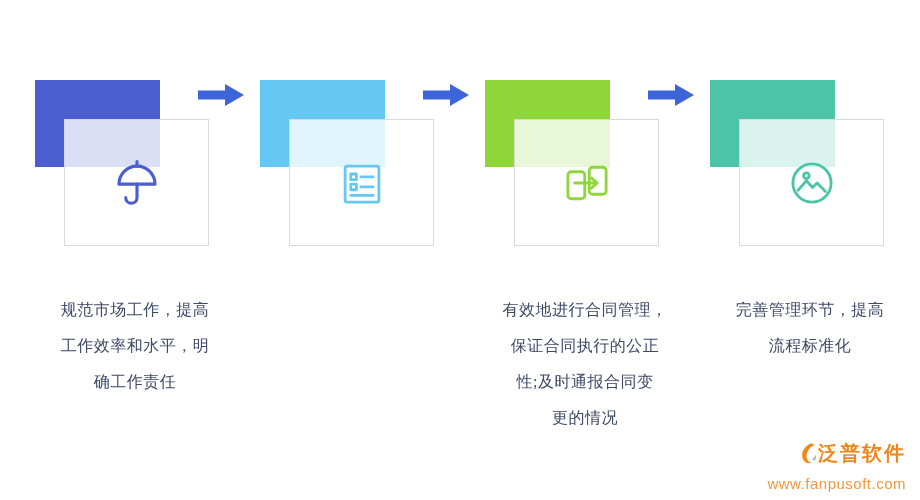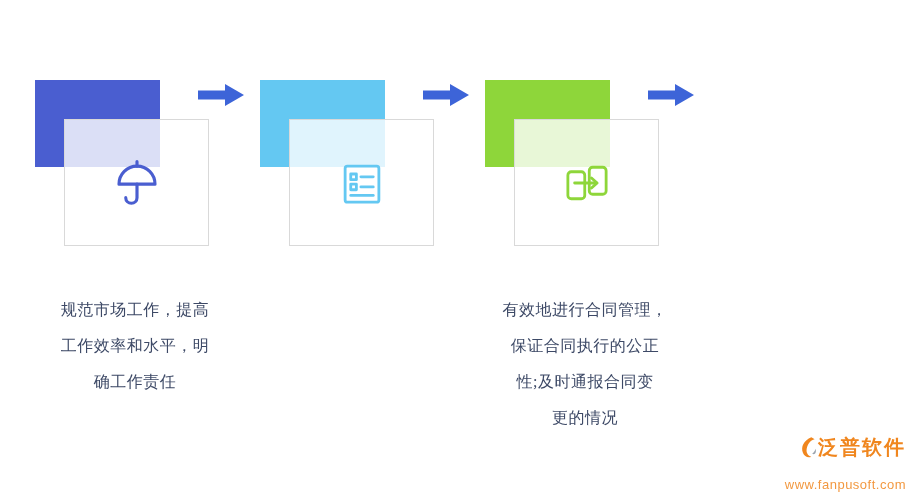--- a/index.html
+++ b/index.html
@@ -87,22 +87,22 @@
     justify-content: flex-end;
     text-align: center;
   }
   .brand-name {
     font-size: 20px;
     font-weight: bold;
     letter-spacing: 2px;
     color: var(--brand-color, #f0861e);
   }
   .brand-url {
-    font-size: 13px;
-    margin-top: 16px;
+    font-size: 15px;
+    margin-top: 8px;
     letter-spacing: 0.5px;
     color: var(--brand-color, #f0861e);
     opacity: 0.85;
   }
 </style>
 </head>
 <body>
 
 <div class="canvas">
 
@@ -161,20 +161,32 @@
 性;及时通报合同变
 更的情况</div>
   </div>
 
   <div class="flow-arrow arrow-3">
     <svg width="46" height="22" viewBox="0 0 46 22">
         <path d="M0 6.5h27V0l19 11-19 11v-6.5H0z" fill="currentColor"></path>
       </svg>
   </div>
 
+  <div class="step step-4" style="--accent: #4cc4a8;">
+    <div class="accent-square"></div>
+    <div class="icon-card">
+      <svg width="54" height="54" viewBox="0 0 48 48" stroke-width="2.5">
+        <circle cx="24" cy="24" r="17"></circle>
+        <circle cx="19" cy="17.5" r="2.5"></circle>
+        <path d="M11.5 30.5l7.5-8.5 5.5 6 4-4 7.5 7.5"></path>
+      </svg>
+    </div>
+    <div class="step-description">完善管理环节，提高
+流程标准化</div>
+  </div>
 
   <div class="brand">
     <div class="brand-row">
       <svg width="20" height="24" viewBox="0 0 24 28">
         <path d="M16 1C7 5 3 12 6 20c1.5 4 6 6.5 10 4.5-4.5-1.5-6.5-5.5-5.5-10C11.6 9.5 14.5 5 20 3.5Z" fill="#f0861e"></path>
         <path d="M17 21c2-1.5 3.5-3.5 4-6 1.5 4-0.5 8-4 6Z" fill="#9aa3ad"></path>
       </svg>
       <span class="brand-name">泛普软件</span>
     </div>
     <div class="brand-url">www.fanpusoft.com</div>

